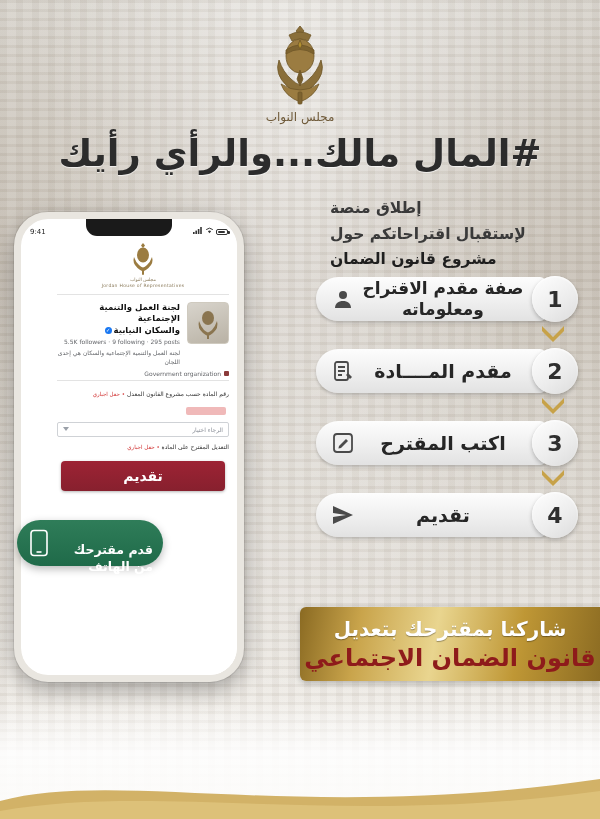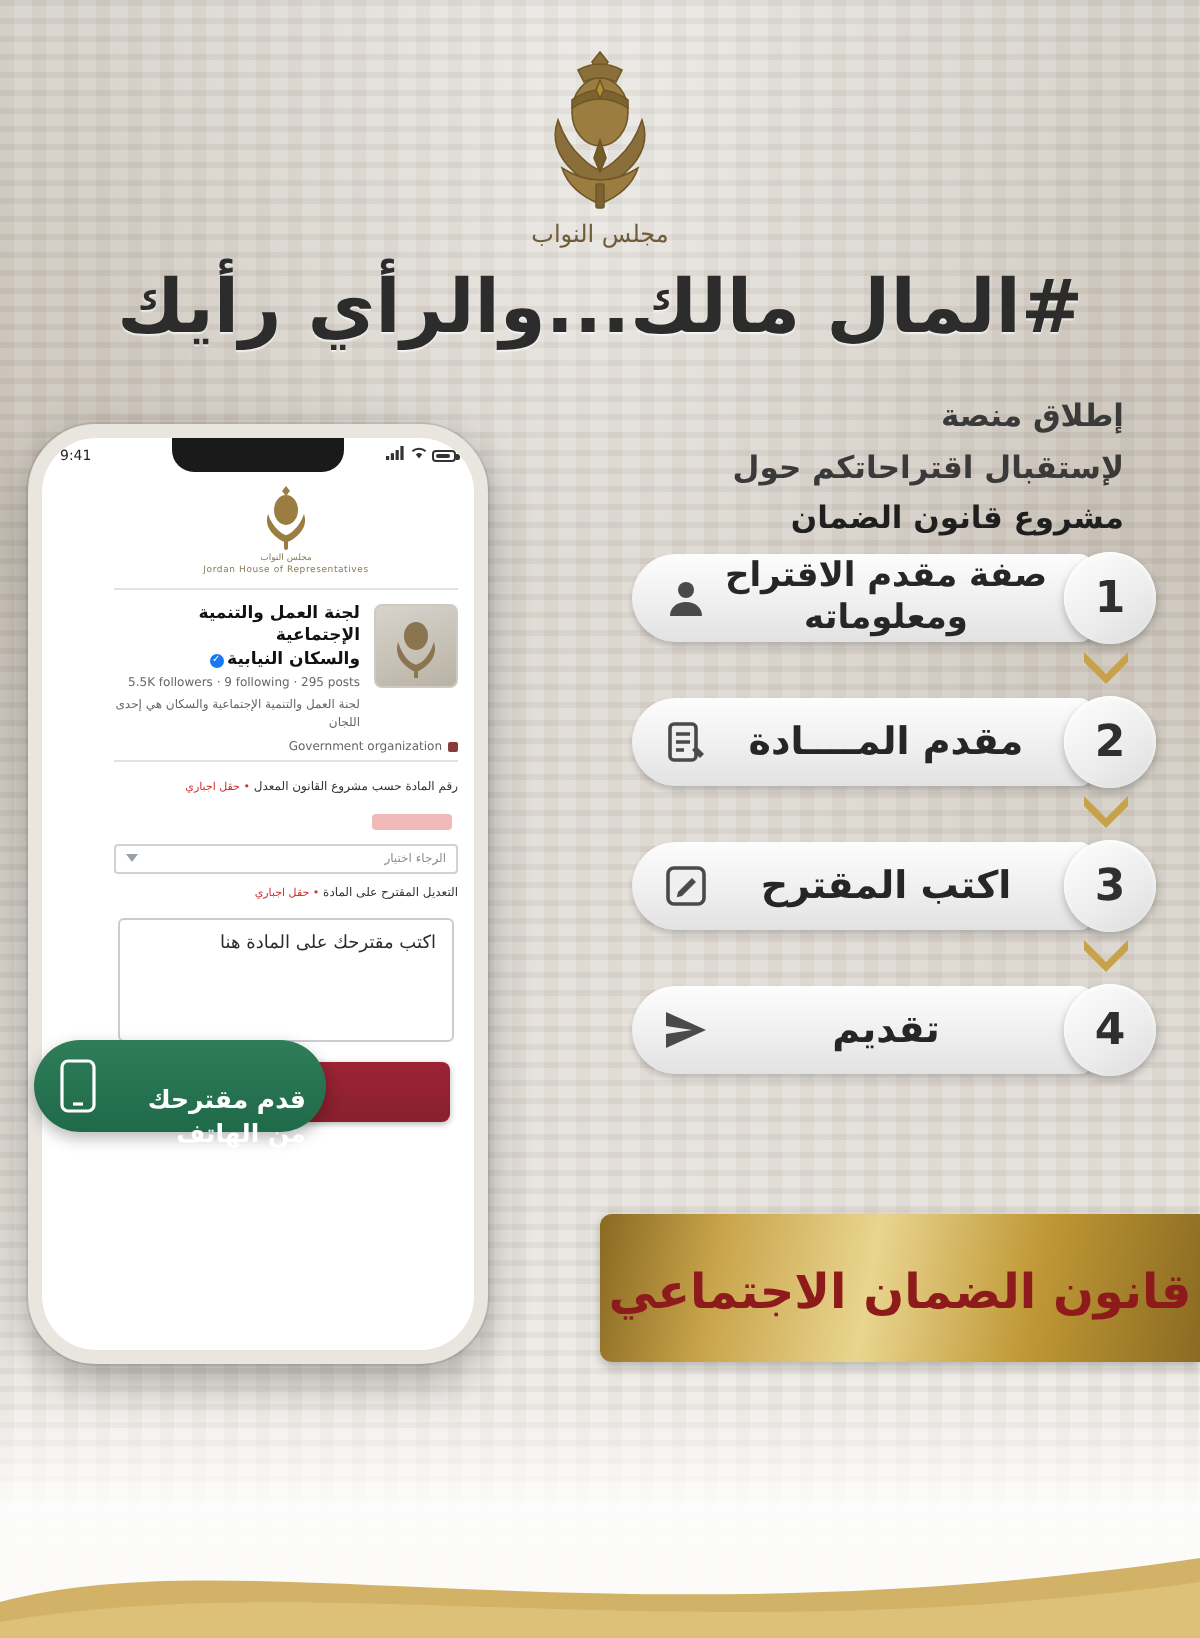--- a/index.html
+++ b/index.html
@@ -55,21 +55,21 @@
     text-align: center;
     font-size: 37px; font-weight: bold; color: #2c2c2c;
     letter-spacing: 0px; direction: rtl;
     text-shadow: 0 1px 1px rgba(255,255,255,.7);
     z-index: 6;
   }
 
   
   .subtitle {
     position: absolute; top: 196px; right: 38px; width: 232px;
-    text-align: right; direction: rtl;
+    text-align: left; direction: rtl;
     color: #3a3a3a; font-size: 15.5px; line-height: 1.65; font-weight: bold;
     z-index: 6;
   }
   .subtitle .line3 { color: #1f1f1f; }
 
   
   .steps {
     position: absolute; top: 272px; right: 22px; width: 262px;
     display: flex; flex-direction: column; gap: 18px;
     z-index: 7;
@@ -162,21 +162,21 @@
     overflow: hidden;
     display: flex; flex-direction: column;
   }
   .notch {
     position: absolute; top: 0; left: 50%; transform: translateX(-50%);
     width: 86px; height: 17px;
     background: #1a1a1a; border-radius: 0 0 11px 11px; z-index: 20;
   }
   .statusbar {
     height: 17px; flex: 0 0 17px;
-    display: flex; align-items: center; justify-content: space-between;
+    display: flex; align-items: flex-end; justify-content: space-between;
     padding: 0 9px; font-size: 7px; color: #222; direction: ltr;
   }
   .sb-right { display: flex; align-items: center; gap: 2px; }
   .sb-bat { width: 12px; height: 6px; border: 1px solid #333; border-radius: 2px; position: relative; }
   .sb-bat::after { content:""; position:absolute; right:-2.5px; top:1.5px; width:1.5px; height:3px; background:#333; border-radius:0 1px 1px 0; }
   .sb-bat i { position:absolute; left:1px; top:1px; bottom:1px; width:7px; background:#333; border-radius:1px; display:block; }
 
   .app-body { flex: 1 1 auto; overflow: hidden; background: #fff; position: relative; margin-left: 28px; }
 
   .mini-crest { display:flex; flex-direction:column; align-items:center; padding: 6px 0 3px; }
@@ -343,20 +343,21 @@
           <svg viewBox="0 0 24 24" fill="#4a4a4a">
               <path d="M2 21l20-9L2 3v7l13 2-13 2z"></path>
             </svg>
         </div>
       </div>
     </div>
 
   </div>
 
   <div class="gold-banner">
+    <div class="l1">شاركنا بمقترحك بتعديل</div>
     <div class="l2">قانون الضمان الاجتماعي</div>
   </div>
 
   <div class="phone">
     <div class="phone-screen">
       <div class="notch"></div>
 
       <div class="statusbar">
         <span>9:41</span>
         <span class="sb-right">
@@ -436,23 +437,20 @@
           </div>
         </div>
 
         <div class="field-block">
           <div class="field-label">
             <span>التعديل المقترح على المادة</span>
             <span class="req">• حقل اجباري</span>
           </div>
         </div>
 
-        <div class="textarea-box">
-          <span>اكتب مقترحك على المادة هنا</span>
-        </div>
 
         <div class="submit-btn">تقديم</div>
 
       </div>
     </div>
   </div>
 
   <div class="callout">
     <div class="callout-text">
       <div>قدم مقترحك</div>

